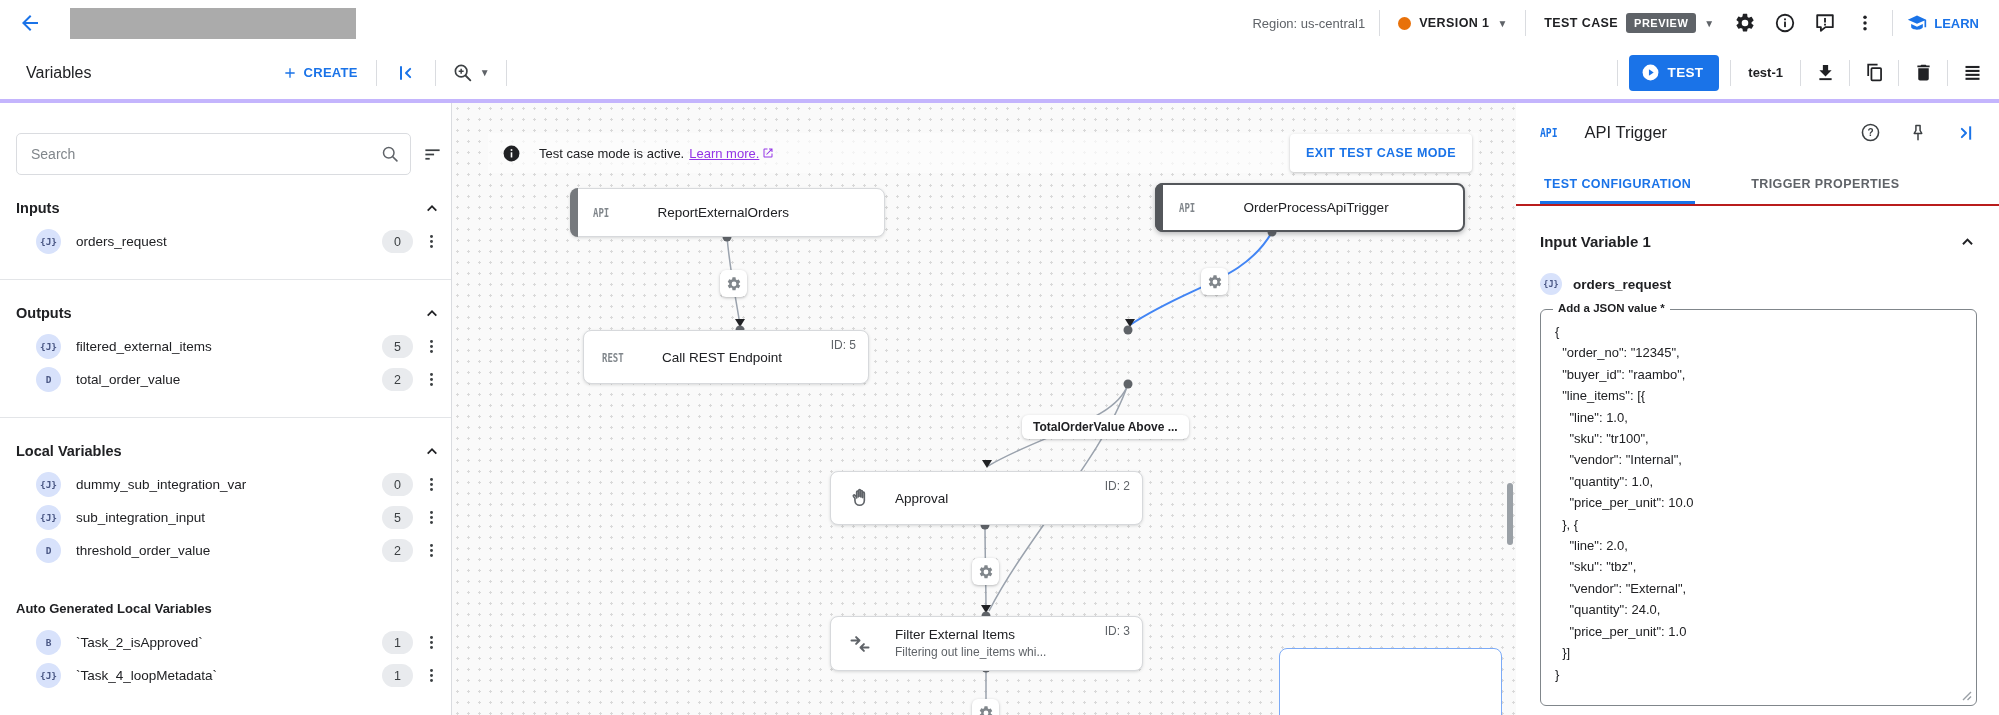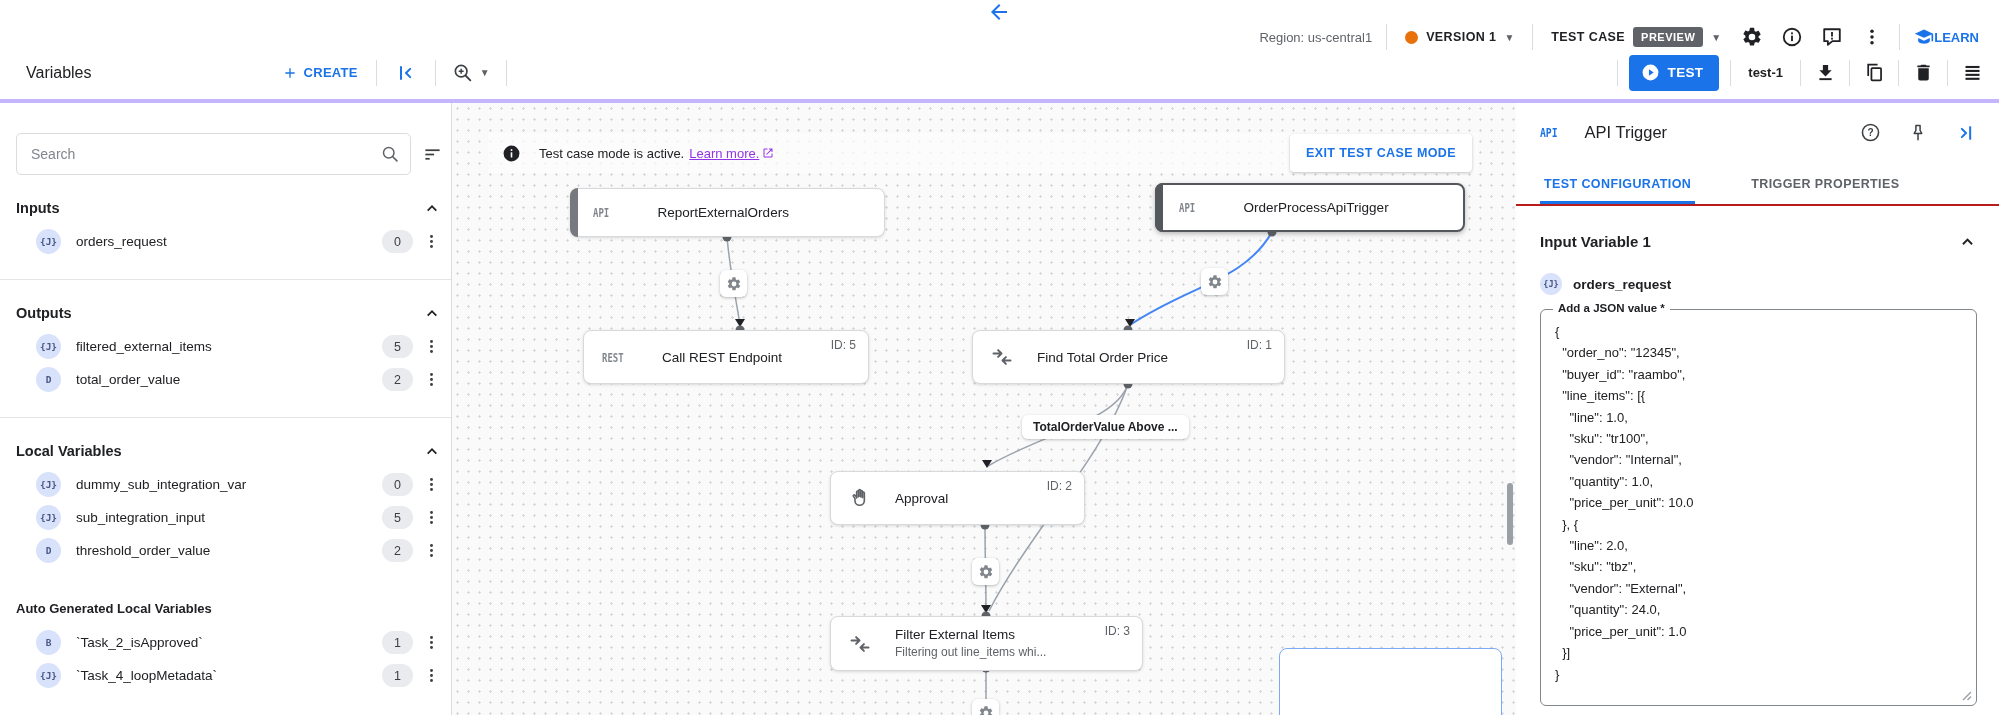--- a/index.html
+++ b/index.html
@@ -1,34 +1,34 @@
 <!DOCTYPE html>
 <html><head>
 <meta charset="utf-8">
 <style>
   * { margin:0; padding:0; box-sizing:border-box; }
   html,body { width:1999px; height:715px; overflow:hidden; background:#fff;
     font-family:"Liberation Sans","DejaVu Sans",sans-serif; color:#202124; }
 
   
-  .topbar { height:46px; display:flex; align-items:center; padding:0 20px 0 18px; background:#fff;flex-direction:column; }
+  .topbar { height:46px; display:flex; align-items:center; padding:0 20px 0 18px; background:#fff; }
   .back-btn { width:24px;height:24px; cursor:pointer; }
   .redact { width:286px; height:31px; background:#ababab; margin-left:28px; }
   .tb-right { margin-left:auto; display:flex; align-items:center; gap:14px; }
   .region { color:#5f6368; font-size:13px; }
   .vsep { width:1px; height:26px; background:#dadce0; }
   .version-chip { display:flex; align-items:center; gap:8px; cursor:pointer; padding:0 4px; }
   .dot-orange { width:13px; height:13px; border-radius:50%; background:#e8710a; }
   .caps-label { font-size:12.5px; font-weight:700; letter-spacing:.4px; color:#202124; }
   .dd-arrow { font-size:10px; color:#5f6368; }
   .testcase-chip { display:flex; align-items:center; gap:8px; cursor:pointer; padding:0 4px; }
   .preview-badge { background:#5f6368; color:#fff; font-size:11px; font-weight:700; letter-spacing:.5px;
     padding:4px 8px; border-radius:3px; }
   .icon-btn { width:26px; height:26px; display:flex; align-items:center; justify-content:center; cursor:pointer; }
-  .learn { display:flex; align-items:center; gap:0; color:#1a73e8; font-size:13px; font-weight:700; cursor:pointer; }
+  .learn { display:flex; align-items:center; gap:7px; color:#1a73e8; font-size:13px; font-weight:700; cursor:pointer; }
 
   
   .toolbar2 { height:57px; display:flex; align-items:center; border-bottom:4px solid #c4b5fd; padding:0 14px 0 26px; background:#fff; }
   .t2-title { font-size:16px; color:#202124; }
   .create-btn { margin-left:190px; display:flex; align-items:center; gap:6px; color:#1a73e8;
     font-size:13px; font-weight:700; letter-spacing:.3px; cursor:pointer; }
   .t2-group { display:flex; align-items:center; gap:16px; margin-left:18px; }
   .t2-right { margin-left:auto; display:flex; align-items:center; gap:11px; }
   .test-btn { background:#1a73e8; color:#fff; border:none; border-radius:4px; height:36px; padding:0 16px 0 12px;
     display:flex; align-items:center; gap:8px; font-size:13.5px; font-weight:700; letter-spacing:.3px; cursor:pointer;
@@ -497,33 +497,24 @@
       <span class="node-type">API</span>
       <span class="node-title">OrderProcessApiTrigger</span>
     </div>
 
     <div class="node task" style="left:131px;top:227px;width:286px;height:54px">
       <span class="node-type rest-type">REST</span>
       <span class="node-title" style="margin-left:30px">Call REST Endpoint</span>
       <span class="node-id">ID: 5</span>
     </div>
 
-    <div class="node task" style="left:520px;top:227px;width:313px;height:54px">
-      <span class="node-ic">
-        <svg width="24" height="24" viewBox="0 0 24 24">
-            <use href="#ic-merge"></use>
-          </svg>
-        </span>
-      <span class="node-title">Find Total Order Price</span>
-      <span class="node-id">ID: 1</span>
-    </div>
 
     <div class="edge-label" style="left:570px;top:312px">TotalOrderValue Above ...</div>
 
-    <div class="node task" style="left:378px;top:368px;width:255px;height:54px">
+    <div class="node task" style="left:378px;top:368px;width:313px;height:54px">
       <span class="node-ic">
         <svg width="23" height="23" viewBox="0 0 24 24" fill="none" stroke="#5f6368" stroke-width="1.7" stroke-linecap="round" stroke-linejoin="round">
           <path d="M8 11.5V5.2a1 1 0 0 1 2 0V10"></path>
           <path d="M10 10V3.8a1 1 0 0 1 2 0V10"></path>
           <path d="M12 10V4.6a1 1 0 0 1 2 0V11"></path>
           <path d="M14 11V6.4a1 1 0 0 1 2 0v7.8a4.9 4.9 0 0 1-9.8 0v-2.4l-1.5-1.9a1 1 0 0 1 1.5-1.3l1.8 1.9"></path>
         </svg>
         </span>
       <span class="node-title">Approval</span>
       <span class="node-id">ID: 2</span>

